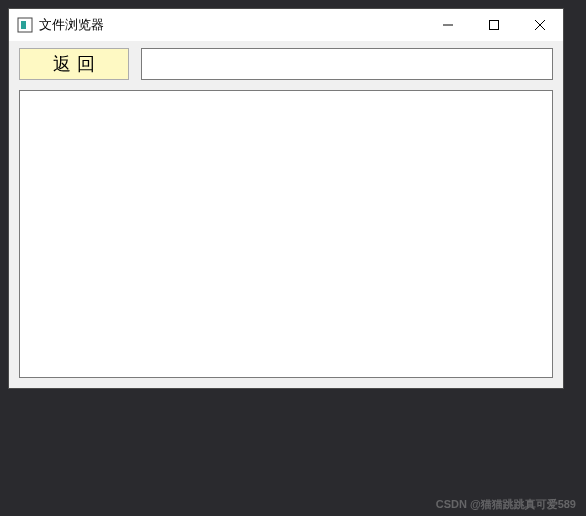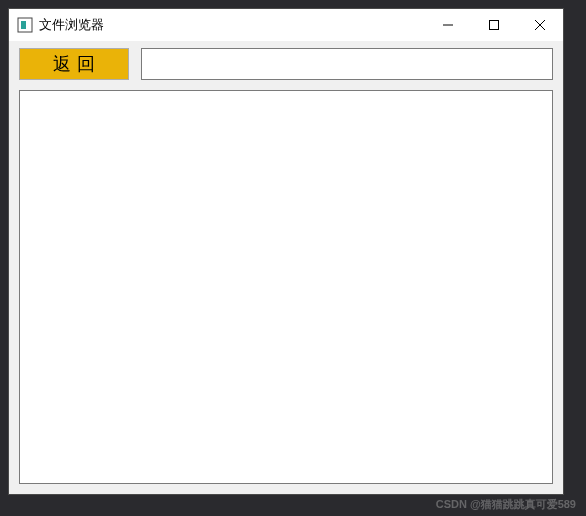--- a/index.html
+++ b/index.html
@@ -13,21 +13,21 @@
       width: 586px;
       height: 516px;
       overflow: hidden;
       position: relative;
     }
     .window {
       position: absolute;
       top: 8px;
       left: 8px;
       width: 556px;
-      height: 487px;
+      height: 381px;
       background: #f0f0f0;
       border: 1px solid #4a4a4a;
       display: flex;
       flex-direction: column;
     }
     .titlebar {
       height: 32px;
       background: #ffffff;
       display: flex;
       align-items: center;
@@ -62,21 +62,21 @@
     }
     .toolbar {
       padding: 7px 10px 4px 10px;
       display: flex;
       gap: 12px;
       align-items: stretch;
     }
     .back-btn {
       width: 110px;
       height: 32px;
-      background: #eab308;
+      background: #fef9c3;
       border: 1px solid #adadad;
       font-size: 18px;
       font-family: "SimSun", "Microsoft YaHei", sans-serif;
       cursor: pointer;
       color: #000;
       letter-spacing: 6px;
       text-indent: 6px;
     }
     .path-input {
       flex: 1;

